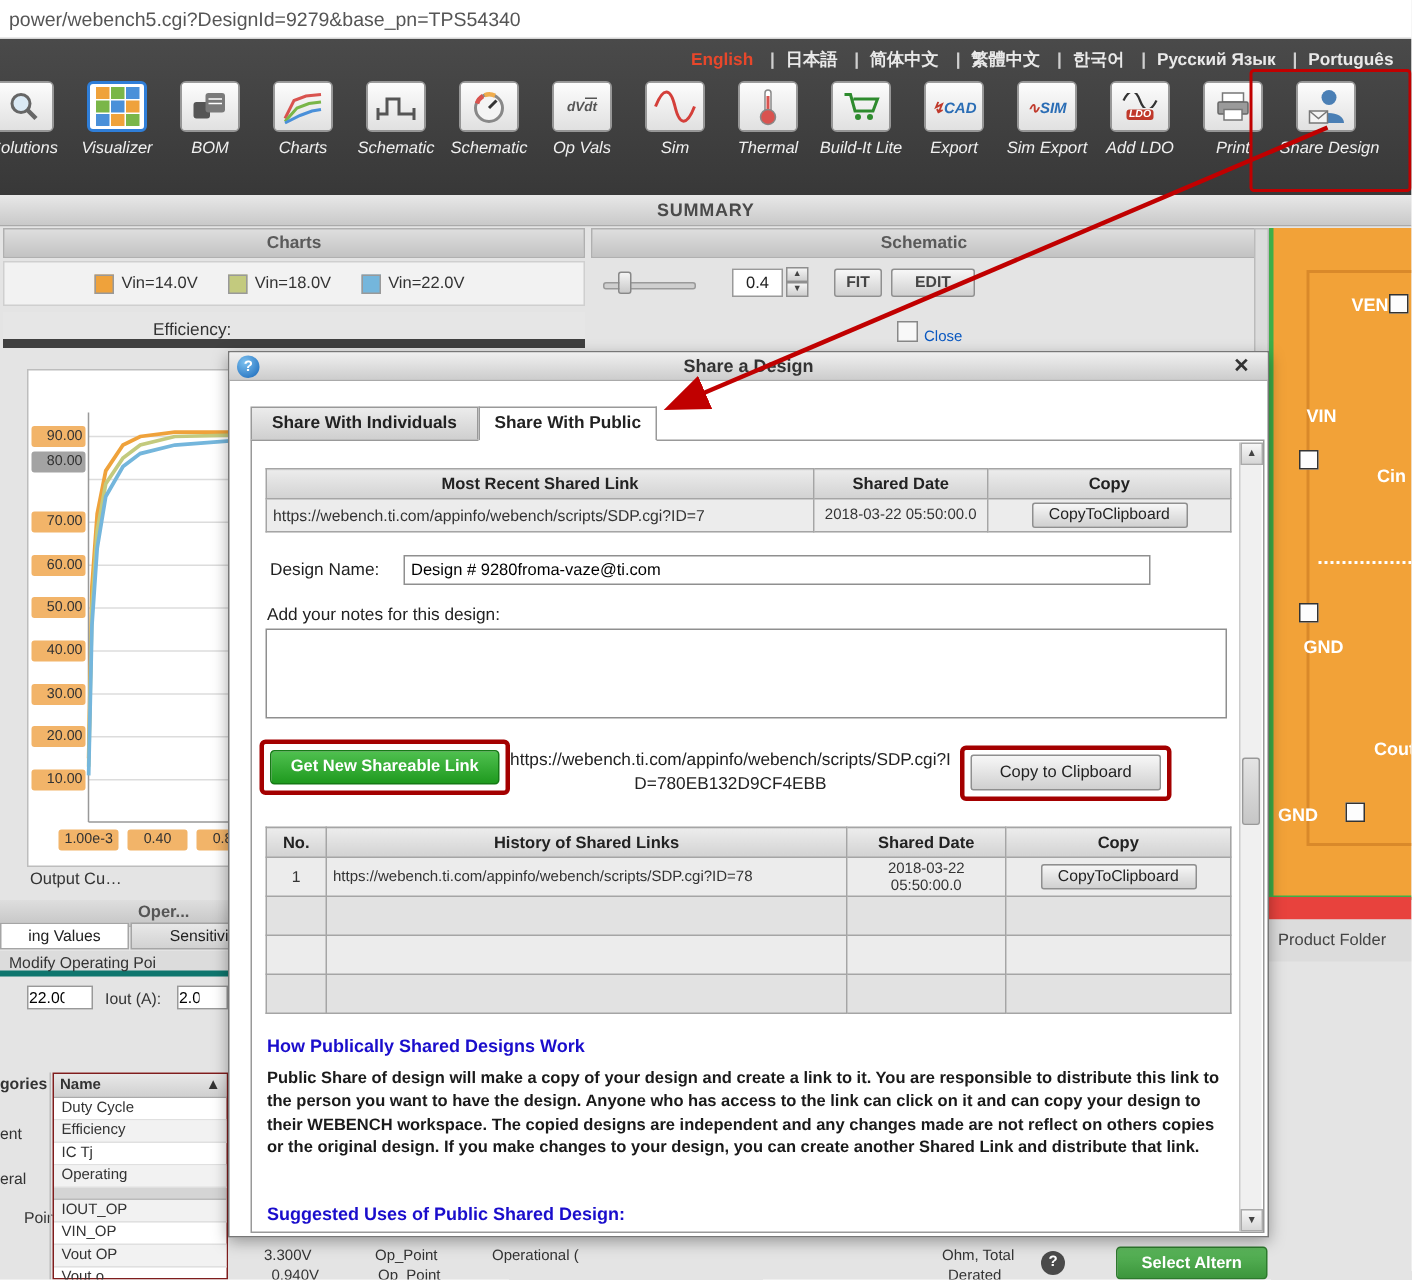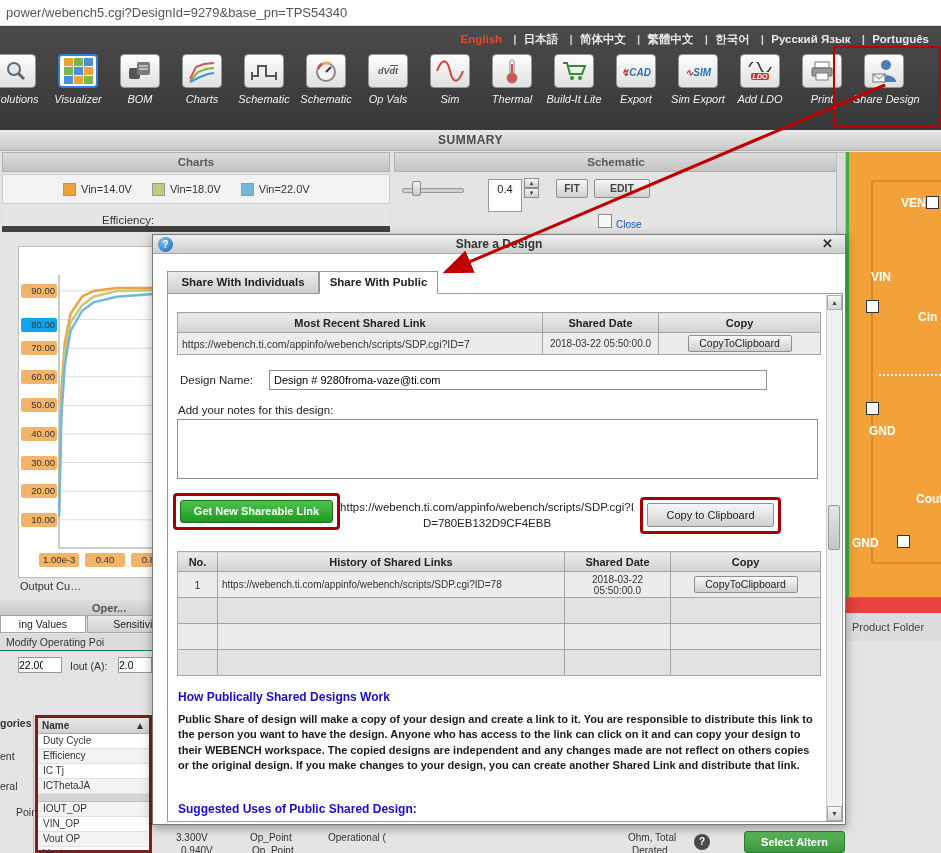--- a/index.html
+++ b/index.html
@@ -43,21 +43,21 @@
   .swatch{width:13px;height:13px;border:1px solid #999;display:inline-block;}
   .section-hd{left:2px;top:208px;width:388px;height:24px;background:#e6e6e6;border-bottom:6px solid #404040;font-size:11.5px;color:#333;line-height:24px;padding-left:100px;}
   .chart-box{left:18px;top:246px;width:370px;height:332px;background:#fff;border:1px solid #bdbdbd;}
   .ytick{position:absolute;left:2px;width:36px;height:14px;font-size:9.5px;text-align:right;padding-right:2px;line-height:14px;color:#333;border-radius:2px;}
   .xtick{position:absolute;top:306px;width:40px;height:14px;font-size:9.5px;text-align:center;line-height:14px;color:#333;border-radius:2px;}
   .x-caption{left:20px;top:580px;width:62px;font-size:11px;color:#333;white-space:nowrap;overflow:hidden;text-overflow:ellipsis;}
 
   
   .slider-track{left:402px;top:188px;width:62px;height:5px;background:#cfcfcf;border:1px solid #999;border-radius:2px;}
   .slider-thumb{left:412px;top:181px;width:9px;height:15px;background:linear-gradient(#f4f4f4,#c9c9c9);border:1px solid #888;border-radius:2px;cursor:pointer;}
-  .zoom-box{left:488px;top:179px;width:34px;height:33px;background:#fff;border:1px solid #999;font-size:11px;text-align:center;line-height:18px;}
+  .zoom-box{left:488px;top:179px;width:34px;height:19px;background:#fff;border:1px solid #999;font-size:11px;text-align:center;line-height:18px;}
   .spin{left:524px;top:178px;width:15px;height:21px;}
   .spin div{width:15px;height:10px;background:linear-gradient(#f4f4f4,#cfcfcf);border:1px solid #8f8f8f;font-size:6px;line-height:9px;text-align:center;color:#444;cursor:pointer;}
   .btn{background:linear-gradient(#f7f7f7,#d0d0d0);border:1px solid #8f8f8f;border-radius:2px;font-size:10.5px;color:#222;text-align:center;cursor:pointer;font-family:"Liberation Sans",sans-serif;}
   .fit-btn{left:556px;top:179px;width:32px;height:19px;line-height:17px;font-weight:bold;color:#444;}
   .edit-btn{left:594px;top:179px;width:56px;height:19px;line-height:17px;font-weight:bold;color:#444;}
   .close-frag{left:616px;top:219px;font-size:10px;color:#0a58c0;}
   .sch-frag{left:598px;top:214px;width:14px;height:14px;border:1px solid #888;background:#f8f8f8;}
   .vscroll-strip{left:836px;top:152px;width:10px;height:448px;background:#dcdcdc;border:1px solid #bbb;}
 
   
@@ -67,25 +67,25 @@
   .chk{position:absolute;width:13px;height:13px;background:#fdfdfd;border:1px solid #333;cursor:pointer;}
   .dotline{position:absolute;left:30px;top:222px;width:62px;border-top:2px dotted #fff;}
   .red-strip{left:846px;top:598px;width:95px;height:15px;background:#e8423d;}
   .prod-folder{left:846px;top:613px;width:95px;height:28px;background:#dcdcdc;font-size:11px;color:#444;line-height:28px;padding-left:6px;}
 
   
   .oper-hd{left:0;top:600px;width:390px;height:18px;background:linear-gradient(#dedede,#c6c6c6);border-bottom:1px solid #b0b0b0;font-size:11px;font-weight:bold;color:#555;line-height:17px;padding-left:92px;}
   .bg-tab{position:absolute;top:615px;height:18px;font-size:10.5px;line-height:17px;text-align:center;border:1px solid #a5a5a5;cursor:pointer;}
   .bg-tab.on{background:#fff;}
   .bg-tab.off{background:linear-gradient(#e8e8e8,#d2d2d2);}
-  .modify-bar{left:0;top:634px;width:152px;height:17px;background:#dcdcdc;border-bottom:1px solid #0f766e;font-size:10.5px;color:#333;line-height:16px;padding-left:6px;cursor:pointer;white-space:nowrap;}
+  .modify-bar{left:0;top:634px;width:152px;height:17px;background:#dcdcdc;border-bottom:4px solid #0f766e;font-size:10.5px;color:#333;line-height:16px;padding-left:6px;cursor:pointer;white-space:nowrap;}
   .mini-input{position:absolute;height:16px;background:#fff;border:1px solid #999;font-size:10.5px;text-align:right;padding-right:18px;font-family:"Liberation Sans",sans-serif;}
   .mini-label{position:absolute;font-size:10.5px;color:#333;}
   .cat-frag{position:absolute;left:0;font-size:10.5px;color:#333;}
-  .name-table{left:35px;top:715px;width:117px;height:138px;background:#fff;border:3px solid #7f1d1d;}
+  .name-table{left:35px;top:715px;width:117px;height:138px;background:#fff;border:1px solid #7f1d1d;}
   .name-hd{height:16px;background:linear-gradient(#e8e8e8,#d0d0d0);border-bottom:1px solid #aaa;font-size:10px;font-weight:bold;color:#333;line-height:15px;padding:0 4px;display:flex;justify-content:space-between;}
   .nrow{height:15px;font-size:10px;color:#333;line-height:14px;padding-left:5px;border-bottom:1px solid #e0e0e0;cursor:pointer;}
   .nrow:nth-child(odd){background:#f2f2f2;}
   .ngap{height:8px;background:#d5d5d5;border-bottom:1px solid #bbb;}
   .catline{left:33px;top:715px;width:1px;height:138px;background:#bbb;}
 
   
   .bfrag{position:absolute;font-size:10px;color:#333;white-space:nowrap;}
   .help-circle{left:694px;top:834px;width:16px;height:16px;border-radius:50%;background:#4a4a4a;color:#fff;font-size:10px;font-weight:bold;text-align:center;line-height:16px;cursor:pointer;}
   .select-alt{left:744px;top:831px;width:101px;height:22px;background:linear-gradient(#5cb85c,#3c963c);border:1px solid #2d7a2d;border-radius:3px;color:#fff;font-size:11px;font-weight:bold;text-align:center;line-height:20px;cursor:pointer;}
@@ -320,21 +320,21 @@
       <line x1="40" y1="244.20000000000002" x2="364" y2="244.20000000000002" stroke="#dcdcdc"></line>
       <line x1="40" y1="272.8" x2="364" y2="272.8" stroke="#dcdcdc"></line>
       <line x1="40" y1="28" x2="40" y2="301" stroke="#999"></line>
       <line x1="40" y1="301" x2="364" y2="301" stroke="#999"></line>
       <polyline fill="none" stroke="#efa23b" stroke-width="2.5" points="40.1,258.5 42.3,144.1 45.8,95.5 51.5,66.9 63.0,49.7 74.5,44.0 97.5,41.1 155.0,41.1 212.5,42.6 270.0,44.0 362.0,46.9"></polyline>
       <polyline fill="none" stroke="#c3ca7e" stroke-width="2.5" points="40.1,264.2 42.3,158.4 45.8,106.9 51.5,75.5 63.0,58.3 74.5,49.7 97.5,44.0 155.0,42.6 212.5,44.0 270.0,45.4 362.0,46.9"></polyline>
       <polyline fill="none" stroke="#74b6dc" stroke-width="2.5" points="40.1,269.9 42.3,169.8 45.8,118.4 51.5,84.0 63.0,64.0 74.5,55.4 97.5,49.7 155.0,45.4 212.5,45.4 270.0,46.9 362.0,48.3"></polyline>
     </svg>
   <div>
       <div class="ytick" style="top:37px;background:#f2b469">90.00</div>
-      <div class="ytick" style="top:71px;background:#0ea5e9">80.00</div>
+      <div class="ytick" style="top:54px;background:#a3a3a3">80.00</div>
       <div class="ytick" style="top:94.2px;background:#f2b469">70.00</div>
       <div class="ytick" style="top:122.80000000000001px;background:#f2b469">60.00</div>
       <div class="ytick" style="top:151.4px;background:#f2b469">50.00</div>
       <div class="ytick" style="top:180px;background:#f2b469">40.00</div>
       <div class="ytick" style="top:208.60000000000002px;background:#f2b469">30.00</div>
       <div class="ytick" style="top:237.20000000000002px;background:#f2b469">20.00</div>
       <div class="ytick" style="top:265.8px;background:#f2b469">10.00</div>
       <div class="xtick" style="left:20.115000000000002px;background:#f2b469">1.00e-3</div>
       <div class="xtick" style="left:66px;background:#f2b469">0.40</div>
       <div class="xtick" style="left:112px;background:#f2b469">0.80</div>
@@ -388,21 +388,21 @@
 <div class="abs catline"></div>
 
 <div class="abs name-table">
   <div class="name-hd">
     <span>Name</span>
     <span>▲</span>
   </div>
   <div class="nrow">Duty Cycle</div>
   <div class="nrow">Efficiency</div>
   <div class="nrow">IC Tj</div>
-  <div class="nrow">ICThetaJA</div>
+  <div class="nrow">Operating</div>
   <div class="ngap"></div>
   <div class="nrow">IOUT_OP</div>
   <div class="nrow">VIN_OP</div>
   <div class="nrow">Vout OP</div>
   <div class="nrow">Vout o</div>
 </div>
 
 <span class="bfrag" style="left:176px;top:832px;">3.300V</span>
 <span class="bfrag" style="left:250px;top:832px;">Op_Point</span>
 <span class="bfrag" style="left:328px;top:832px;">Operational (</span>

